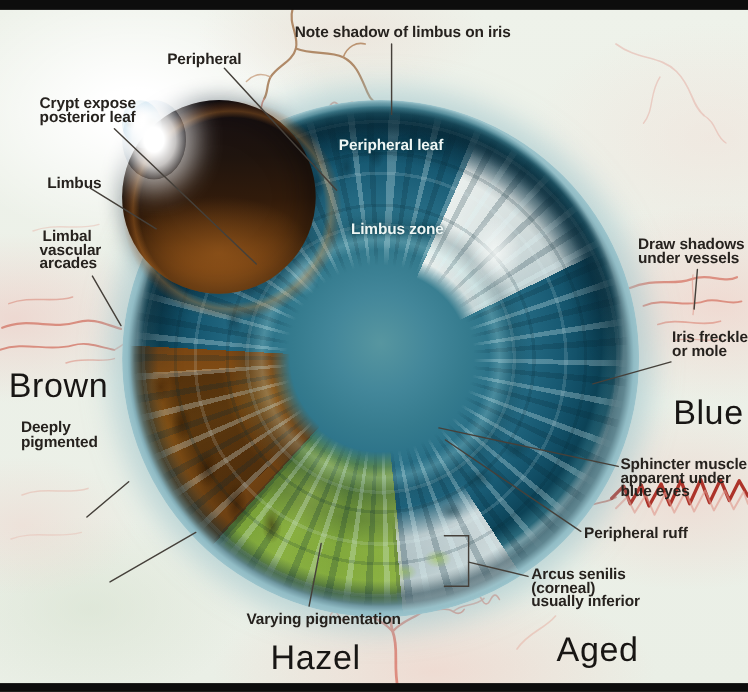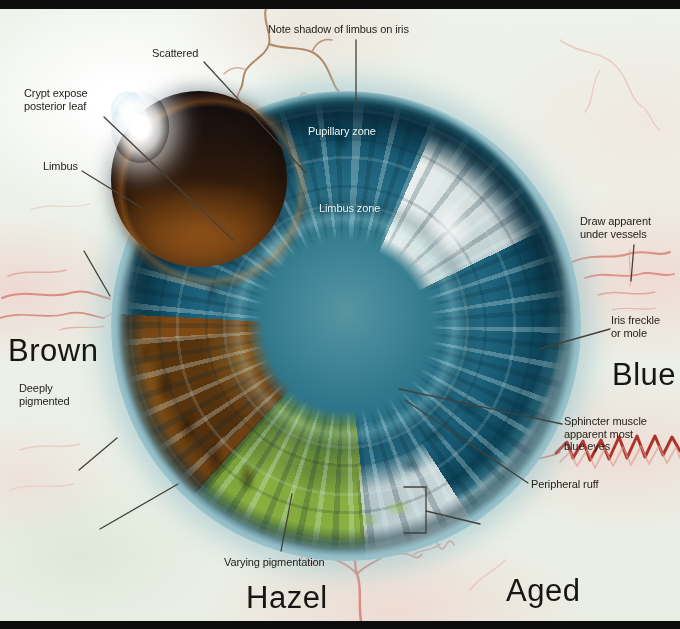--- a/index.html
+++ b/index.html
@@ -118,21 +118,21 @@
       rgba(230,240,250,.35) 68%, transparent 80%);
     box-shadow:0 0 24px 10px rgba(255,255,255,.65);}
   .freckle{position:absolute;left:386px;top:232px;width:48px;height:39px;border-radius:0;
     background:
       radial-gradient(ellipse 9px 6px at 14px 13px, rgba(152,112,34,.85), transparent 75%),
       radial-gradient(ellipse 10px 7px at 26px 21px, rgba(140,102,30,.85), transparent 75%),
       radial-gradient(ellipse 8px 6px at 36px 28px, rgba(150,110,34,.8), transparent 75%),
       radial-gradient(ellipse 7px 5px at 8px 22px, rgba(140,104,32,.7), transparent 75%);}
 
   
-  .lbl{position:absolute;z-index:6;font-size:11px;font-weight:400;color:#26221e;
+  .lbl{position:absolute;z-index:6;font-size:14px;font-weight:700;color:#26221e;
        line-height:12.5px;white-space:pre-line;letter-spacing:-0.1px;}
   .lbl.zone{color:#eef6f4;text-shadow:0 0 3px rgba(8,55,68,.75), 0 0 6px rgba(8,55,68,.5);}
   .lbl.big{font-size:31px;font-weight:400;color:#181614;line-height:34px;letter-spacing:.5px;}
   .lbl.ctr{text-align:center;}
 </style>
 </head>
 <body>
 
 <div class="stage">
   <div class="backdrop"></div>
@@ -222,37 +222,43 @@
       <line x1="480" y1="524" x2="426" y2="511"></line>
       <line x1="528" y1="483" x2="405" y2="400"></line>
       <line x1="562" y1="424" x2="399" y2="389"></line>
       <line x1="610" y1="329" x2="539" y2="349"></line>
       <line x1="634" y1="245" x2="631" y2="281"></line>
       <path d="M404,487 H426 V533 H404"></path>
     </g>
   </svg>
 
   <div class="lbl" style="left:268px;top:23px;">Note shadow of limbus on iris</div>
-  <div class="lbl" style="left:152px;top:47px;">Scattered</div>
-  <div class="lbl" style="left:24px;top:87px;">Crypt expose
+  <div class="lbl" style="left:152px;top:47px;">Peripheral</div>
+  <div class="lbl" style="left:36px;top:87px;">Crypt expose
 posterior leaf</div>
   <div class="lbl" style="left:43px;top:160px;">Limbus</div>
+  <div class="lbl ctr" style="left:36px;top:208px;width:50px;">Limbal
+vascular
+arcades</div>
   <div class="lbl" style="left:19px;top:382px;">Deeply
 pigmented</div>
   <div class="lbl" style="left:224px;top:556px;">Varying pigmentation</div>
+  <div class="lbl" style="left:483px;top:515px;">Arcus senilis
+(corneal)
+usually inferior</div>
   <div class="lbl" style="left:531px;top:478px;">Peripheral ruff</div>
   <div class="lbl" style="left:564px;top:415px;">Sphincter muscle
-apparent most
+apparent under
 blue eyes</div>
-  <div class="lbl" style="left:611px;top:314px;">Iris freckle
+  <div class="lbl" style="left:611px;top:300px;">Iris freckle
 or mole</div>
-  <div class="lbl" style="left:580px;top:215px;">Draw apparent
+  <div class="lbl" style="left:580px;top:215px;">Draw shadows
 under vessels</div>
 
-  <div class="lbl zone" style="left:308px;top:125px;">Pupillary zone</div>
+  <div class="lbl zone" style="left:308px;top:125px;">Peripheral leaf</div>
   <div class="lbl zone" style="left:319px;top:202px;">Limbus zone</div>
 
   <div class="lbl big" style="left:8px;top:334px;">Brown</div>
   <div class="lbl big" style="left:612px;top:358px;">Blue</div>
   <div class="lbl big" style="left:506px;top:574px;">Aged</div>
   <div class="lbl big" style="left:246px;top:581px;">Hazel</div>
 
   <div class="bar top"></div>
   <div class="bar bottom"></div>
 </div>

